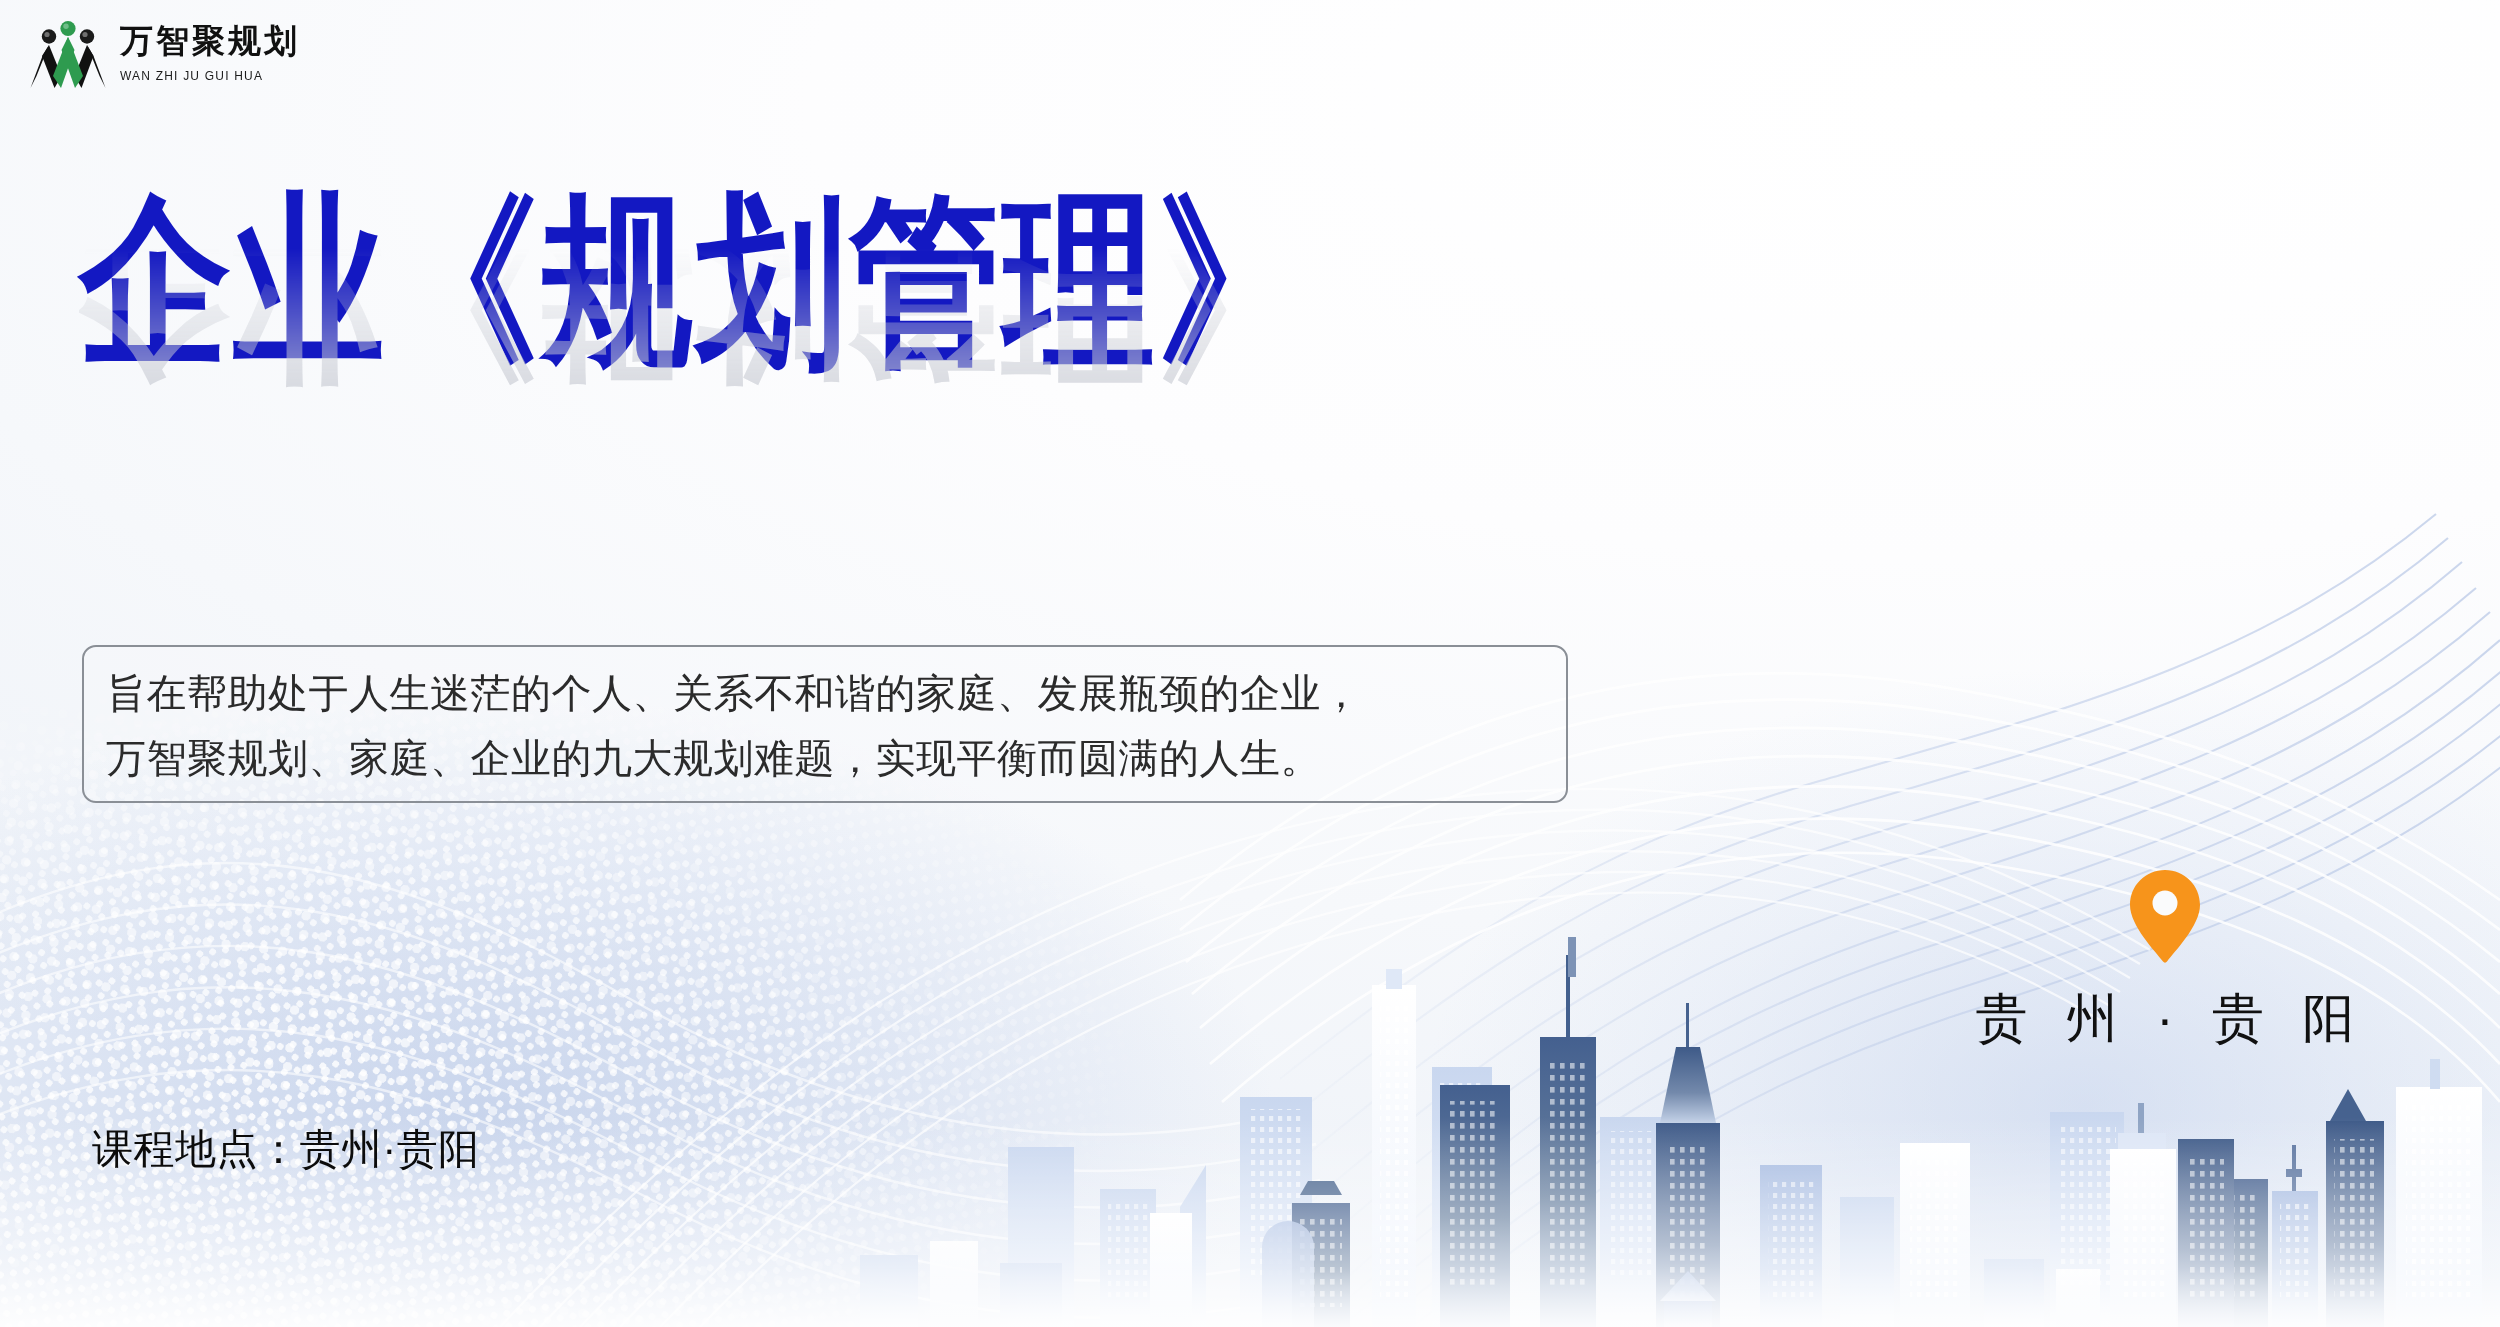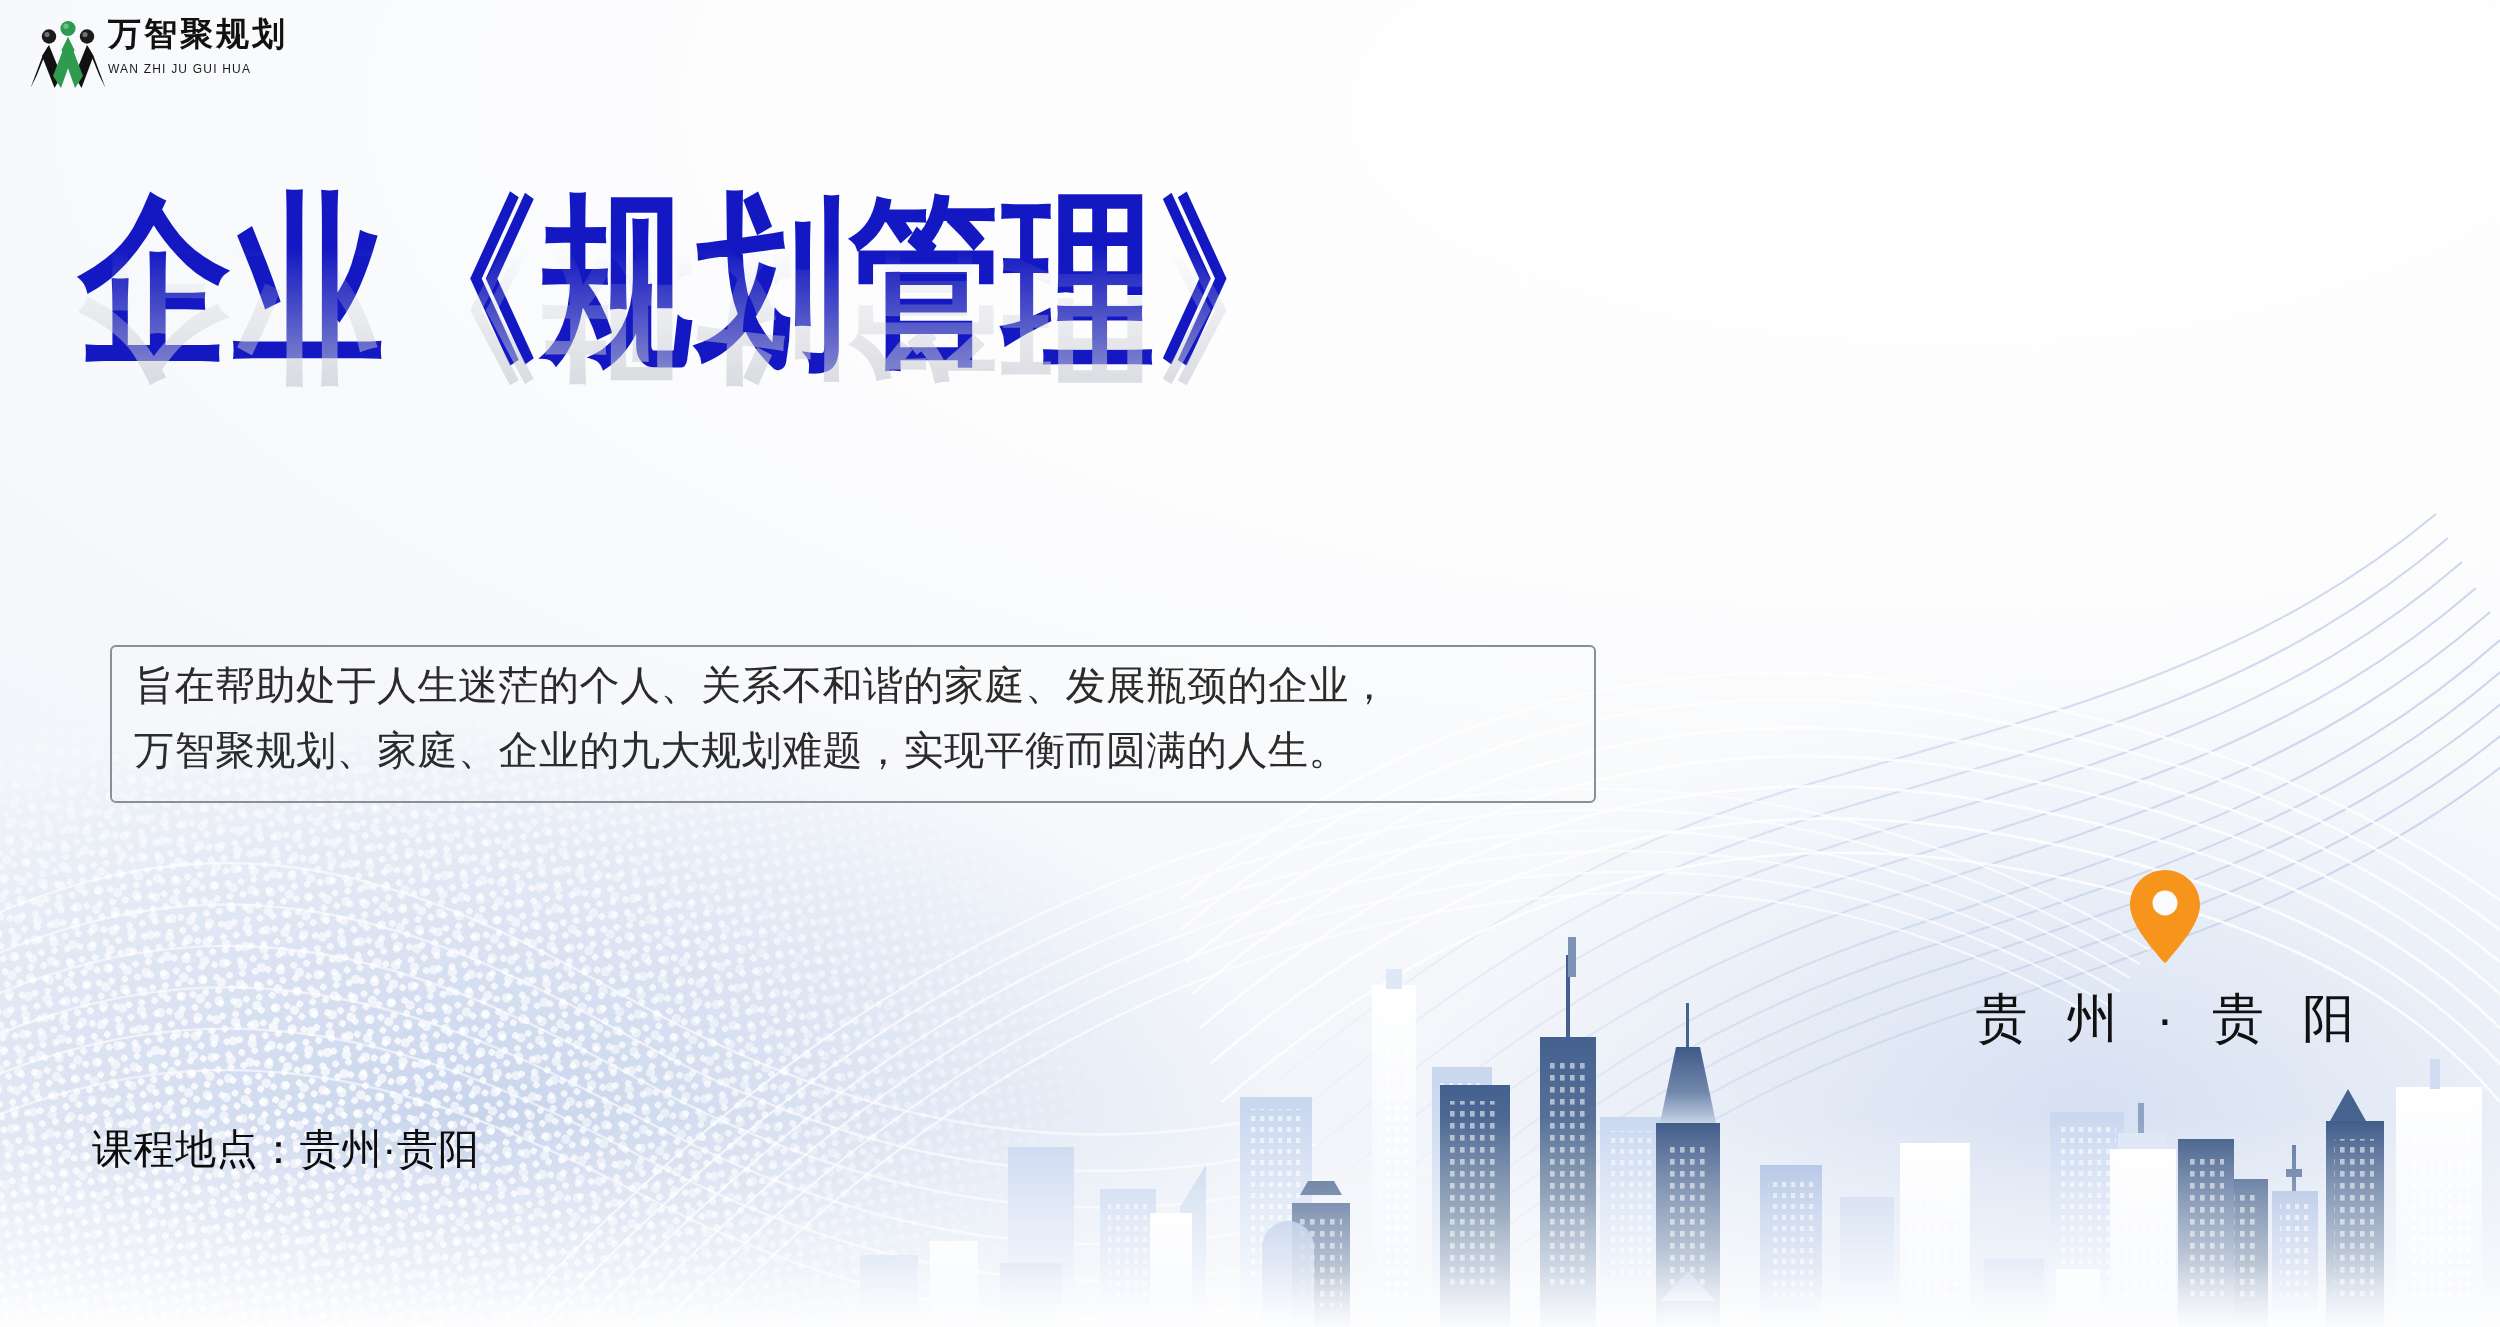--- a/index.html
+++ b/index.html
@@ -54,21 +54,21 @@
 
   
   .waves { position:absolute; inset:0; pointer-events:none; }
 
   
   .skyline { position:absolute; left:0; bottom:0; width:2500px; height:420px; pointer-events:none; }
 
   
   #logo {
     position:absolute; left:30px; top:16px;
-    display:flex; align-items:flex-start; gap:2px;
+    display:flex; align-items:center; gap:14px;
   }
   #logo .mark { width:76px; height:74px; display:block; }
   #logo .words { display:flex; flex-direction:column; justify-content:center; }
   #logo .cn {
     font-family:"Liberation Serif","DejaVu Serif",serif;
     font-size:33px; font-weight:700; color:#111; letter-spacing:3px; line-height:1.1;
   }
   #logo .en {
     font-size:12px; font-weight:400; color:#1b1b1b;
     letter-spacing:1.2px; margin-top:10px;
@@ -89,24 +89,23 @@
     letter-spacing:2px; line-height:1.0; white-space:nowrap;
     transform:scaleY(-1.05); transform-origin:left top;
     -webkit-mask-image:linear-gradient(to top, rgba(0,0,0,0) 12%, rgba(0,0,0,.55) 72%, rgba(0,0,0,.8) 100%);
     mask-image:linear-gradient(to top, rgba(0,0,0,0) 12%, rgba(0,0,0,.55) 72%, rgba(0,0,0,.8) 100%);
     opacity:.85;
   }
 
   
   #desc-box {
     position:absolute; left:82px; top:645px; width:1486px; height:158px;
-    border:2px solid #8a8f96; border-radius:6px;
+    border:2px solid #8a8f96; border-radius:14px;
     background:rgba(255,255,255,.10);
-    padding:6px 22px 0 22px;
-    margin-left:28px;
+    padding:14px 22px 0 22px;
   }
   #desc-box .line {
     font-family:"Liberation Sans","DejaVu Sans",sans-serif;
     font-size:40px; color:#2b2b2b; line-height:1.62; white-space:nowrap;
     letter-spacing:.5px;
   }
 
   
   #slogan {
     position:absolute; left:120px; top:832px;

